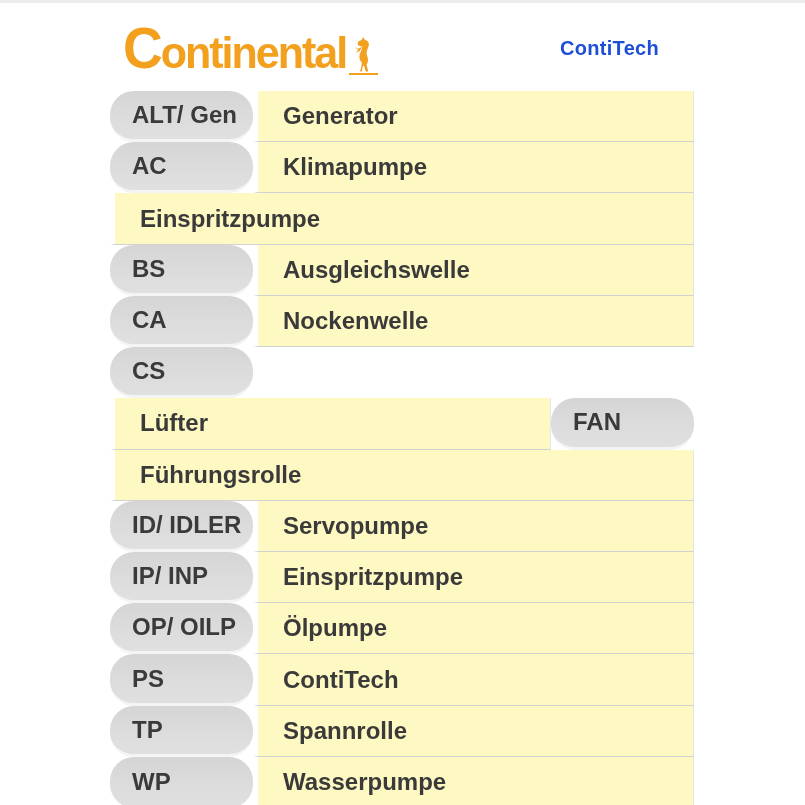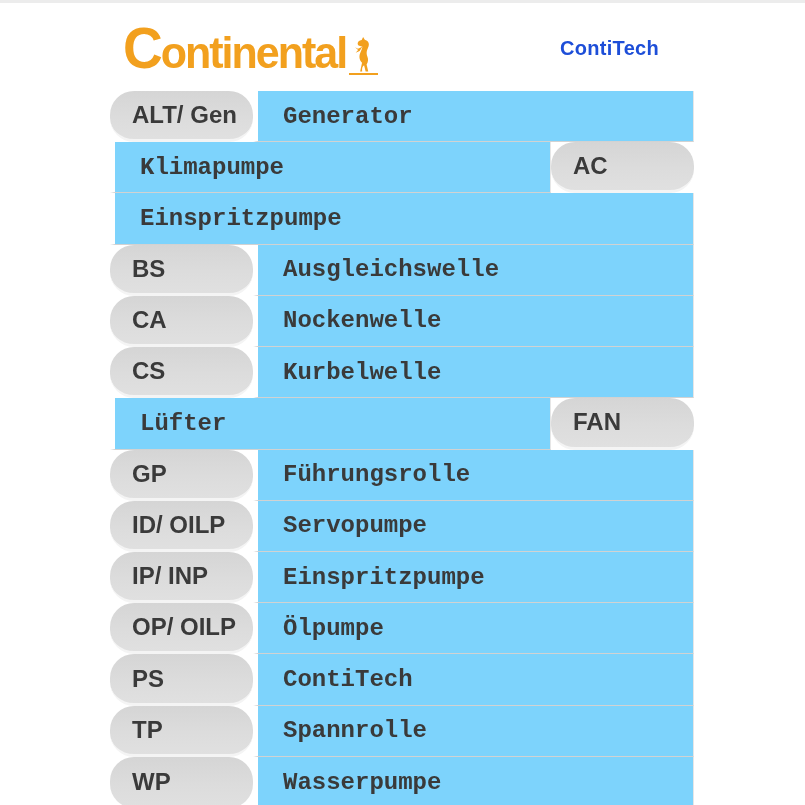--- a/index.html
+++ b/index.html
@@ -86,26 +86,25 @@
   }
   .cell-abbr {
     width: 143px;
     background: linear-gradient(180deg, #d5d5d5 0%, #dcdcdc 55%, #e0e0e0 100%);
     border-bottom: 3px solid #f4f4f4;
     padding-left: 22px;
     border-radius: 24px;
   }
   .cell-term {
     flex: 1;
-    background: #7dd3fc;
+    background: #fef9c3;
     border-left: 5px solid #ffffff;
     border-bottom: 1px solid #d2d2d2;
     border-right: 1px solid #e6e6e6;
     padding-left: 25px;
-    font-family: Liberation Mono, monospace;
   }
   .row:last-child .cell-abbr { border-bottom: none; }
   .row:last-child .cell-term { border-bottom: none; }
 </style>
 </head>
 <body>
 
 <div class="page">
   <div class="content">
 
@@ -121,48 +120,46 @@
       </div>
       <div class="brand">ContiTech</div>
     </div>
 
     <div class="legend-table">
       <div class="row">
         <div class="cell cell-abbr">ALT/ Gen</div>
         <div class="cell cell-term">Generator</div>
       </div>
       <div class="row">
+        <div class="cell cell-abbr">AC</div>
         <div class="cell cell-term">Klimapumpe</div>
-        <div class="cell cell-abbr">AC</div>
       </div>
       <div class="row">
         <div class="cell cell-term">Einspritzpumpe</div>
       </div>
       <div class="row">
         <div class="cell cell-abbr">BS</div>
         <div class="cell cell-term">Ausgleichswelle</div>
       </div>
       <div class="row">
         <div class="cell cell-abbr">CA</div>
         <div class="cell cell-term">Nockenwelle</div>
       </div>
       <div class="row">
         <div class="cell cell-abbr">CS</div>
-        <div class="cell cell-term">Kurbelwelle</div>
       </div>
       <div class="row">
         <div class="cell cell-term">Lüfter</div>
         <div class="cell cell-abbr">FAN</div>
       </div>
       <div class="row">
-        <div class="cell cell-abbr">GP</div>
         <div class="cell cell-term">Führungsrolle</div>
       </div>
       <div class="row">
-        <div class="cell cell-abbr">ID/ OILP</div>
+        <div class="cell cell-abbr">ID/ IDLER</div>
         <div class="cell cell-term">Servopumpe</div>
       </div>
       <div class="row">
         <div class="cell cell-abbr">IP/ INP</div>
         <div class="cell cell-term">Einspritzpumpe</div>
       </div>
       <div class="row">
         <div class="cell cell-abbr">OP/ OILP</div>
         <div class="cell cell-term">Ölpumpe</div>
       </div>

